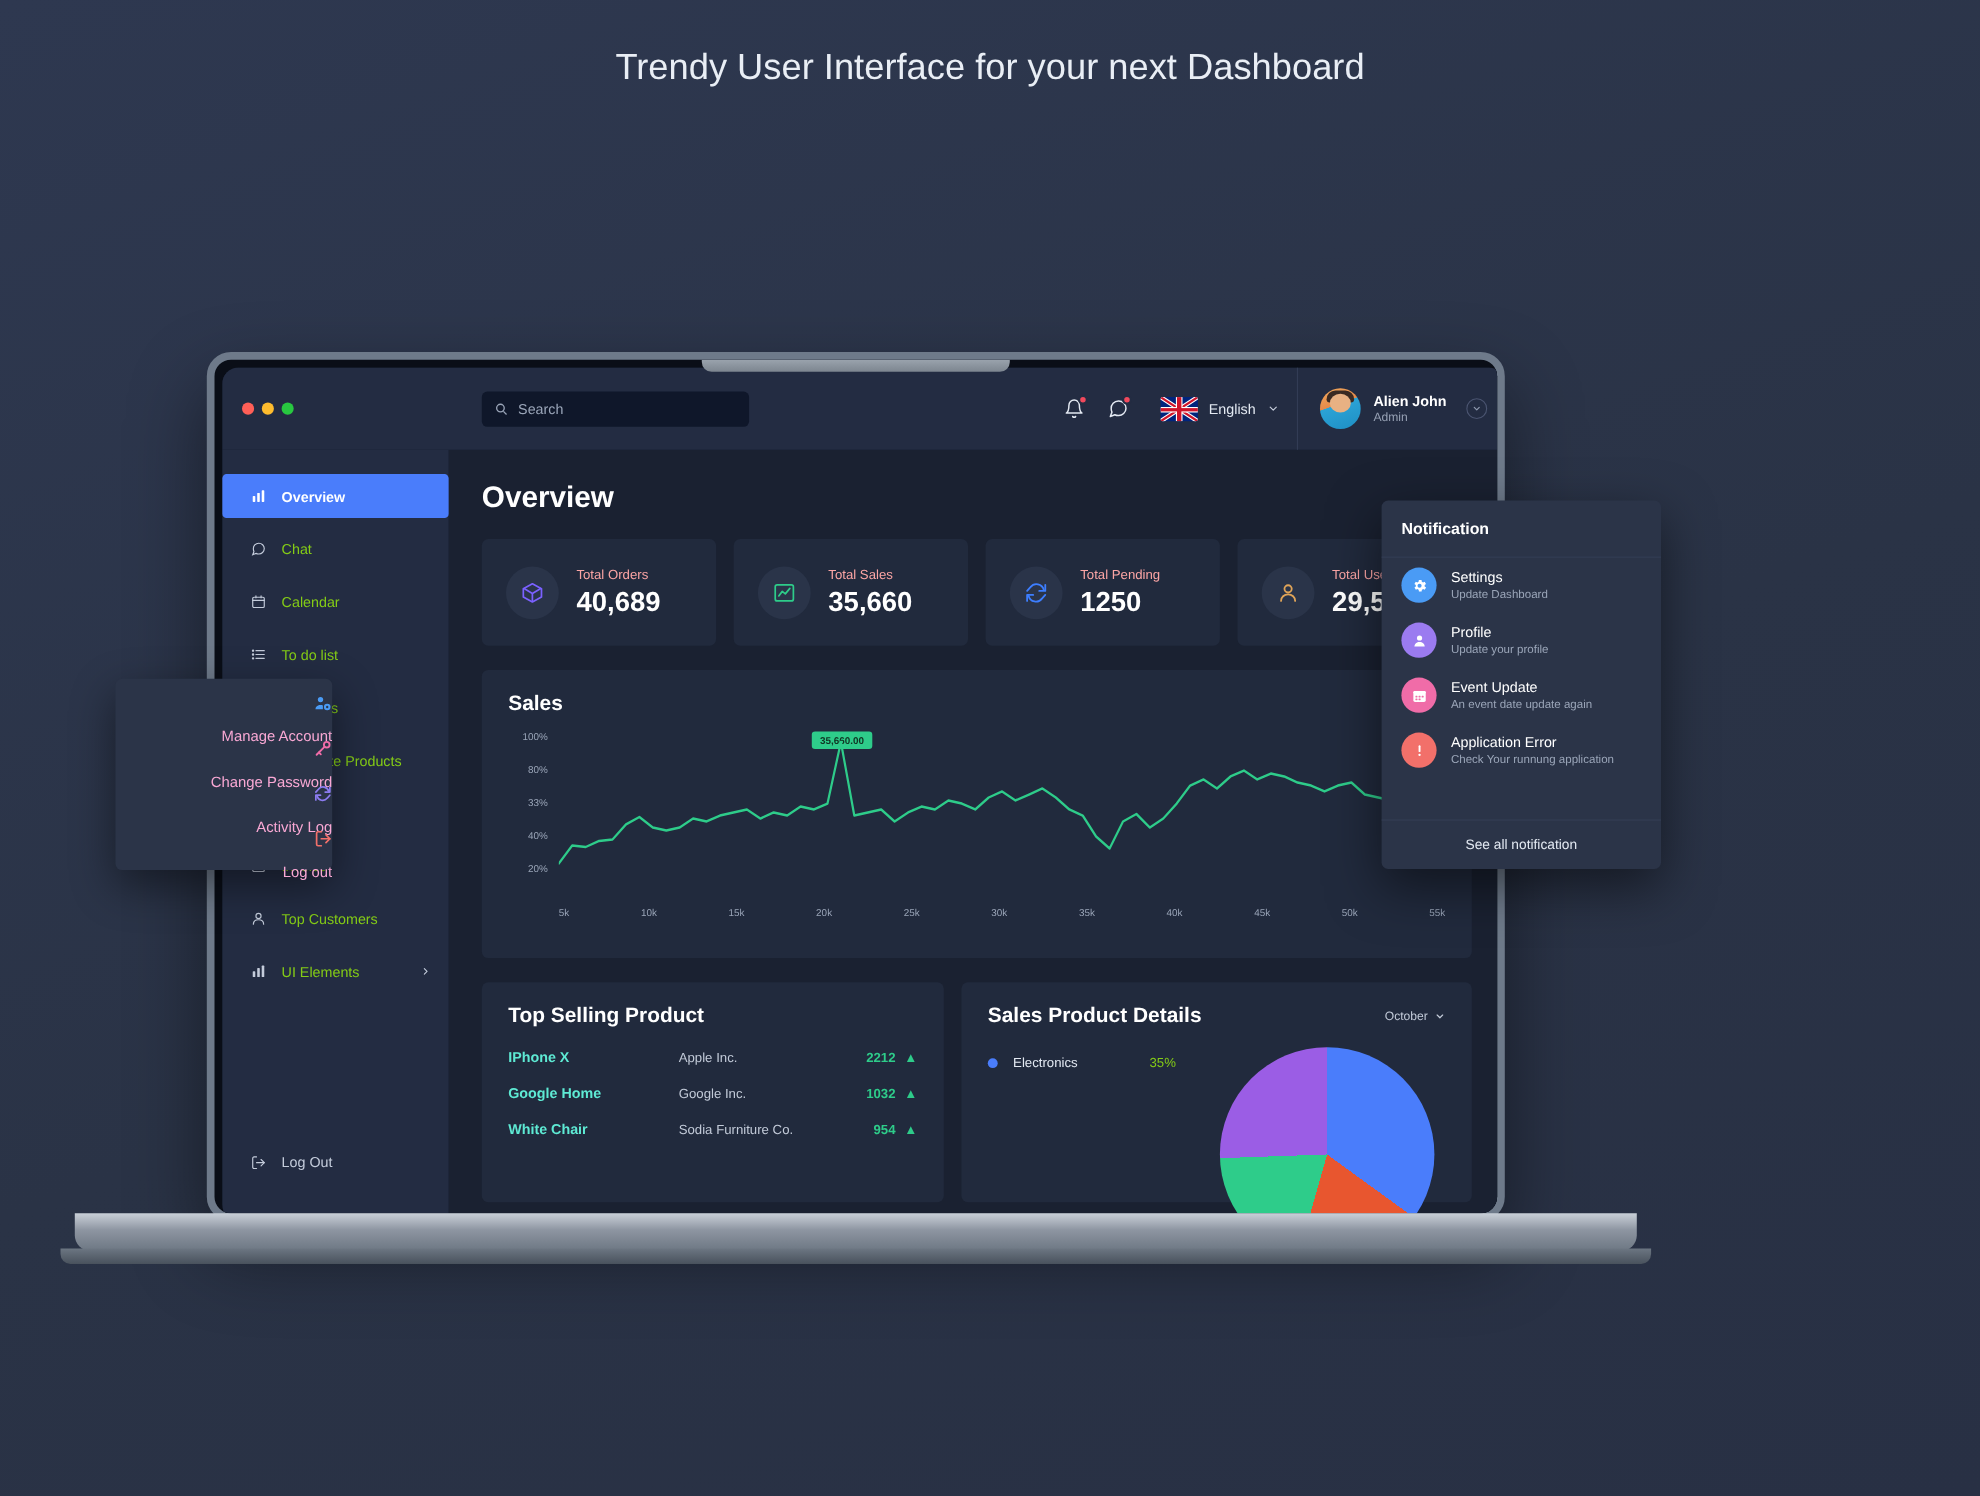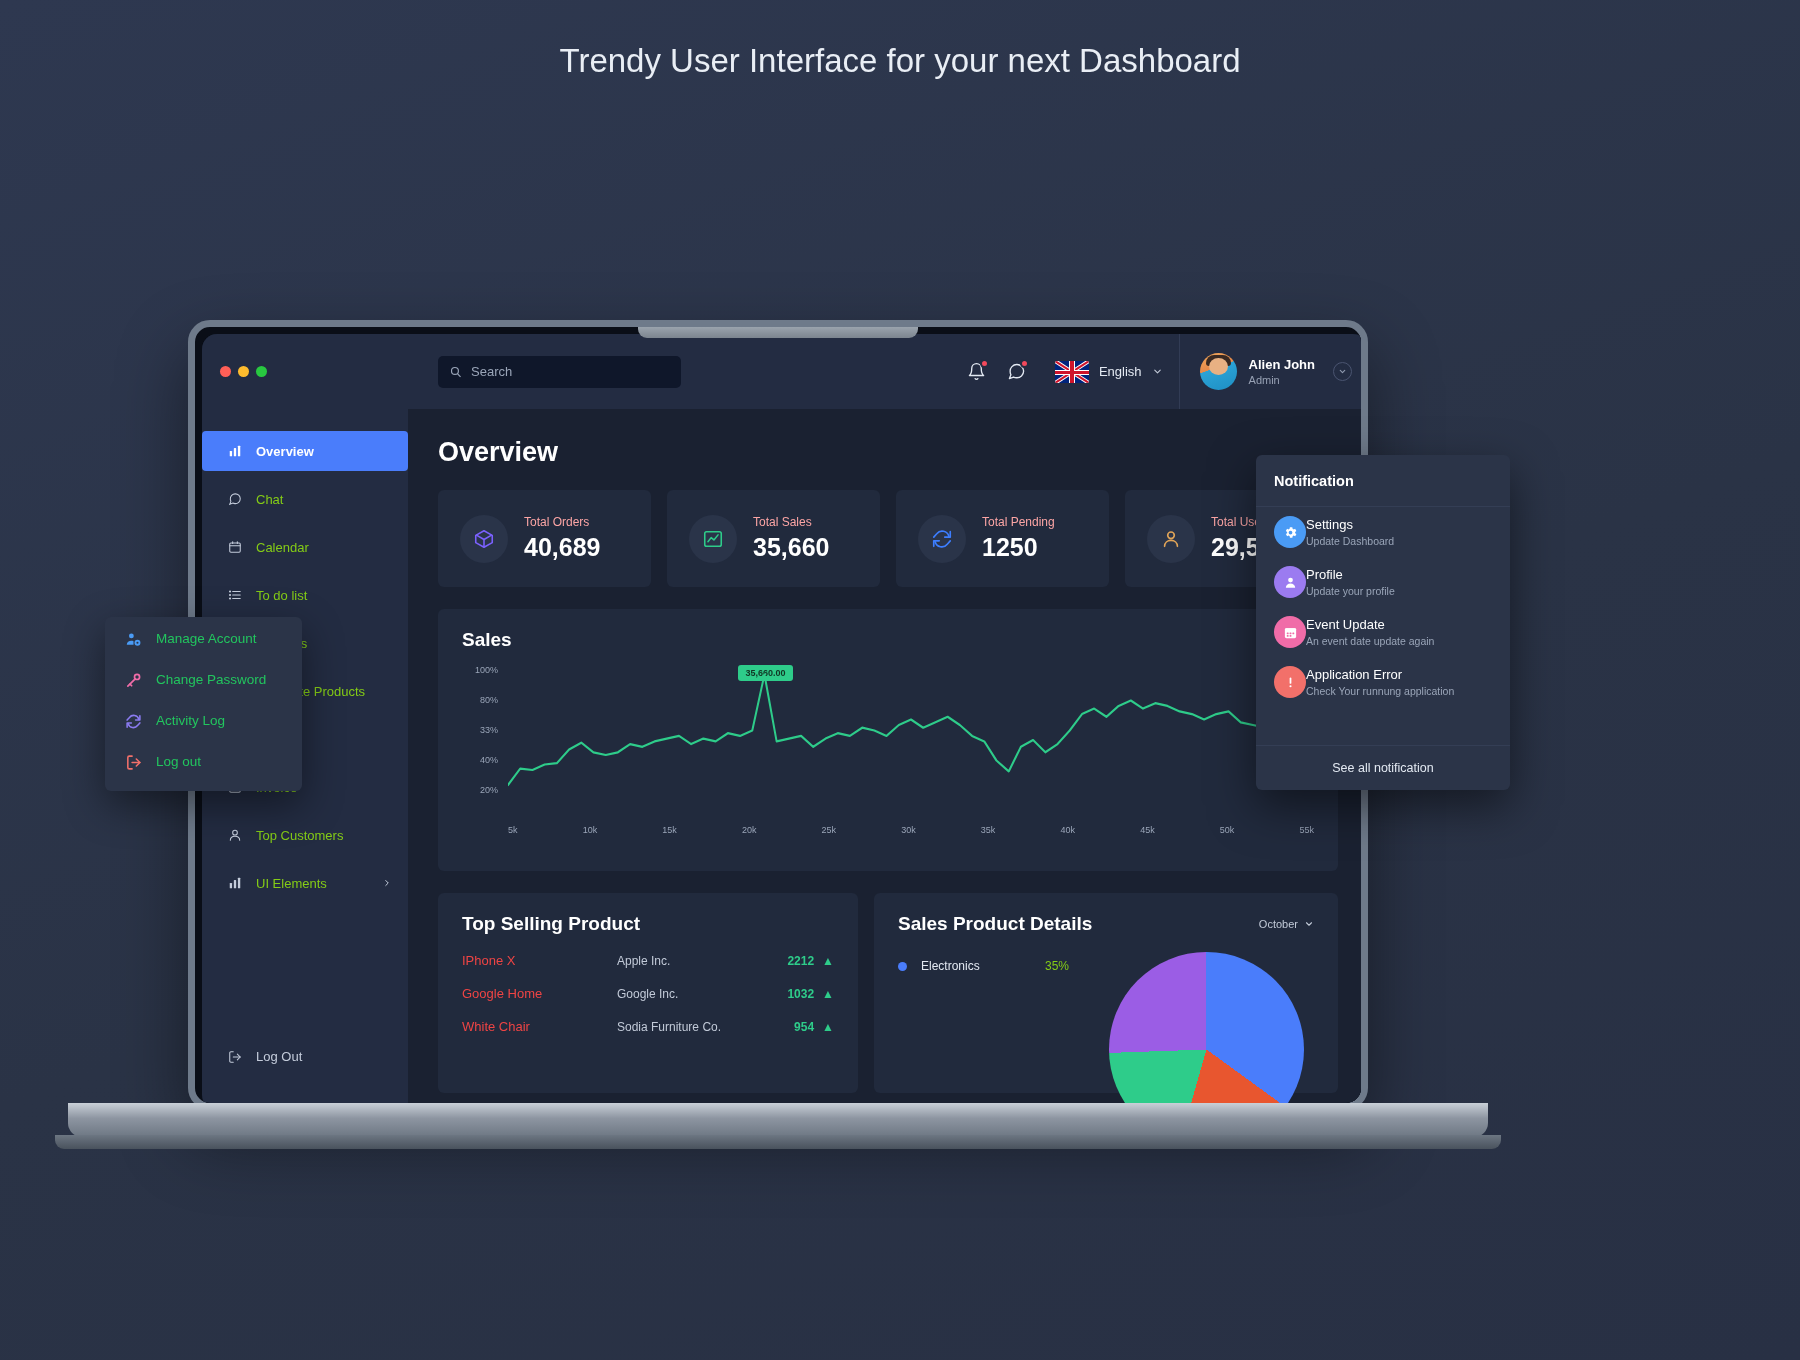--- a/index.html
+++ b/index.html
@@ -149,21 +149,21 @@
              justify-content: space-between; gap: 13px; }
   .xlab { font-size: 9px; color: #9aa5b8; }
   .tooltip { position: absolute; background: #2ecc8a; color: #113524; font-size: 9px;
              font-weight: 600; padding: 3px 7px; border-radius: 3px; }
 
   .bottom-row { margin-top: 22px; display: flex; gap: 16px; }
   .bcard { background: #212a3d; border-radius: 6px; padding: 20px 24px; height: 200px; }
   .bcard.left { flex: 0 0 420px; }
   .bcard.right { flex: 1; position: relative; }
   .prow { display: flex; align-items: center; margin-top: 18px; font-size: 13px; }
-  .pname { width: 155px; font-weight: 400; color: #ef4444; }
+  .pname { width: 155px; font-weight: 700; color: #5eead4; }
   .pcomp { flex: 1; color: #c2cad8; font-size: 12px; }
   .pval { color: #2ecc8a; font-size: 12px; font-weight: 600; display: flex;
           align-items: center; gap: 8px; }
   .bcard-head { display: flex; align-items: center; }
   .month-sel { margin-left: auto; font-size: 11px; color: #c2cad8; display: flex;
                align-items: center; gap: 6px; }
   .legend-row { display: flex; align-items: center; gap: 14px; margin-top: 24px; font-size: 12px; }
   .legend-dot { width: 9px; height: 9px; border-radius: 50%; background: #4a7dfb; }
   .legend-label { color: #e3e9f2; width: 110px; }
   .legend-pct { color: #84cc16; }
@@ -171,31 +171,31 @@
            border-radius: 50%;
            background: conic-gradient(#4a7dfb 0deg 126deg, #e8562f 126deg 196deg,
                                       #2ecc8a 196deg 268deg, #9b5de5 268deg 360deg); }
 
   
   .acct-menu {
     position: absolute; left: 105px; top: 617px; width: 197px; height: 174px;
     background: #2b3448; border-radius: 6px; box-shadow: 0 14px 40px rgba(0,0,0,.45);
     padding: 14px 0;
   }
-  .acct-item { height: 41px; display: flex; align-items: flex-start; gap: 14px;
-               padding-left: 20px; font-size: 13.5px; color: #22c55e; }
+  .acct-item { height: 41px; display: flex; align-items: flex-end; gap: 14px;
+               padding-left: 20px; font-size: 13.5px; color: #f9a8d4; flex-direction: column; }
 
   
   .notif {
     position: absolute; left: 1256px; top: 455px; width: 254px; height: 335px;
     background: #2b3448; border-radius: 6px; box-shadow: 0 16px 46px rgba(0,0,0,.5);
   }
   .notif-head { height: 52px; display: flex; align-items: center; padding: 0 18px;
                 font-size: 14.5px; font-weight: 600; border-bottom: 1px solid #343e55; }
-  .notif-item { display: flex; align-items: center; padding: 9px 18px; }
+  .notif-item { display: flex; align-items: center; gap: 13px; padding: 9px 18px; }
   .notif-ic { width: 32px; height: 32px; border-radius: 50%; flex: none;
               display: flex; align-items: center; justify-content: center; }
   .notif-t { font-size: 13px; color: #fff; }
   .notif-d { font-size: 10.5px; color: #9aa5b8; margin-top: 3px; }
   .notif-foot { position: absolute; bottom: 0; left: 0; width: 100%; height: 45px;
                 border-top: 1px solid #343e55; display: flex; align-items: center;
                 justify-content: center; font-size: 12.5px; color: #e3e9f2; }
   svg { display: block; }
 </style>
 </head>

